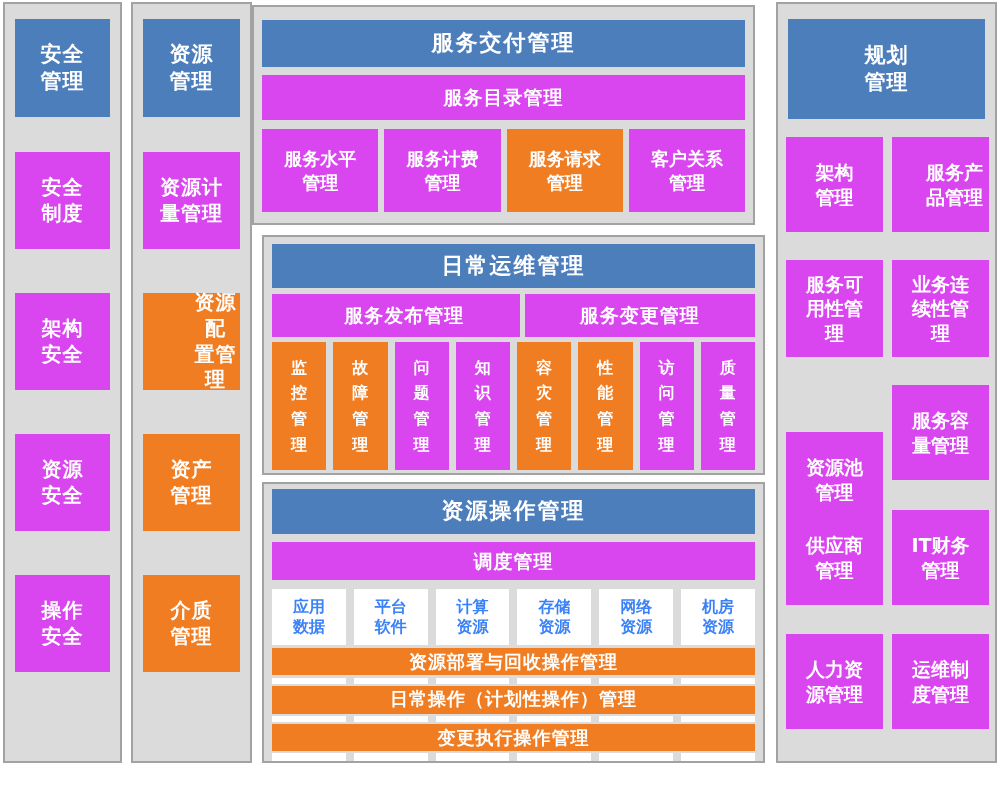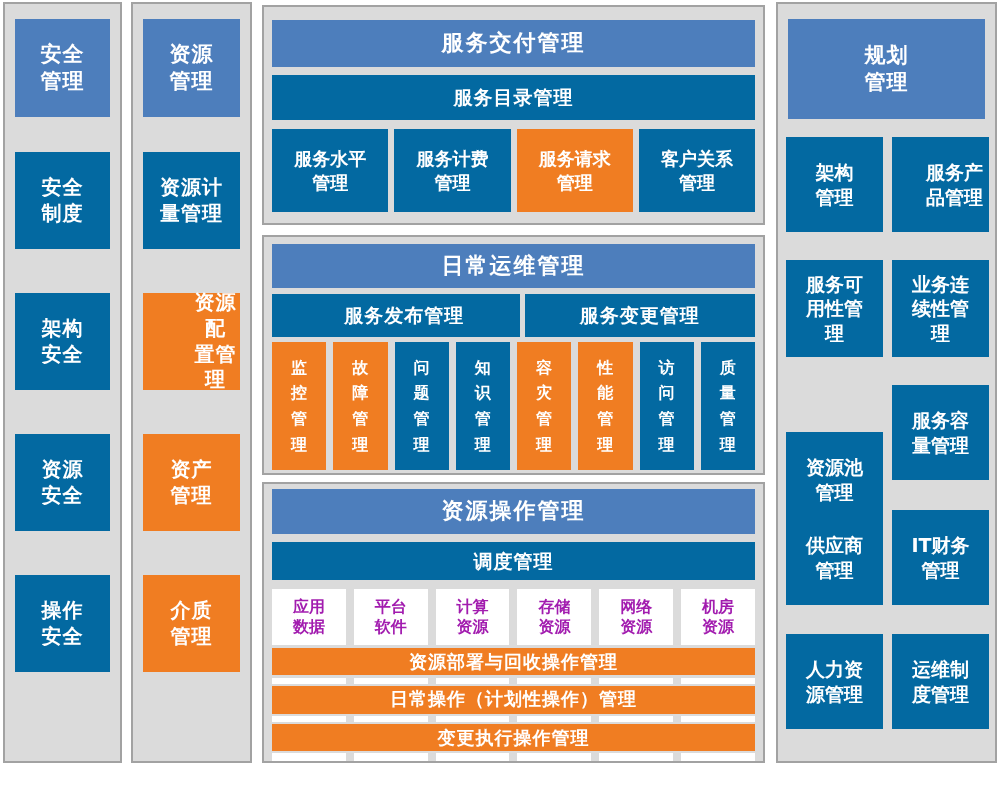--- a/index.html
+++ b/index.html
@@ -22,23 +22,23 @@
     align-items: center;
     justify-content: center;
     text-align: center;
     font-weight: bold;
     color: #ffffff;
     white-space: pre-line;
     line-height: 1.28;
   }
   .abs { position: absolute; }
   .blue   { background: #4D7EBC; }
-  .gray   { background: #0369a1; }
+  .gray   { background: #d946ef; }
   .orange { background: #F07D22; }
-  .whitebox { background: #ffffff; color: #a21caf; }
+  .whitebox { background: #ffffff; color: #3b82f6; }
 
   
   .col-header { font-size: 21px; letter-spacing: 1px; }
   .col-box    { font-size: 20px; letter-spacing: 1px; }
 
   
   .panel-header { font-size: 22px; letter-spacing: 2px; }
   .bar          { font-size: 19px; letter-spacing: 1px; }
   .row-flex {
     position: absolute;
@@ -84,21 +84,21 @@
     <div class="box gray col-box abs" style="left:10px; right:10px; top:148px; height:97px;">资源计
 量管理</div>
     <div class="box orange col-box abs" style="left:10px; right:10px; top:289px; height:97px;padding-left:48px;">资源配
 置管理</div>
     <div class="box orange col-box abs" style="left:10px; right:10px; top:430px; height:97px;">资产
 管理</div>
     <div class="box orange col-box abs" style="left:10px; right:10px; top:571px; height:97px;">介质
 管理</div>
   </div>
 
-  <div class="panel" style="left:262px; top:5px; width:503px; height:220px;">
+  <div class="panel" style="left:252px; top:5px; width:503px; height:220px;">
     <div class="box blue panel-header abs" style="left:8px; right:8px; top:13px; height:47px;">服务交付管理</div>
     <div class="box gray bar abs" style="left:8px; right:8px; top:68px; height:45px;">服务目录管理</div>
     <div class="row-flex" style="left:8px; right:8px; top:122px; height:83px; gap:6px;">
       <div class="box gray sub-box">服务水平
 管理</div>
       <div class="box gray sub-box">服务计费
 管理</div>
       <div class="box orange sub-box">服务请求
 管理</div>
       <div class="box gray sub-box">客户关系

